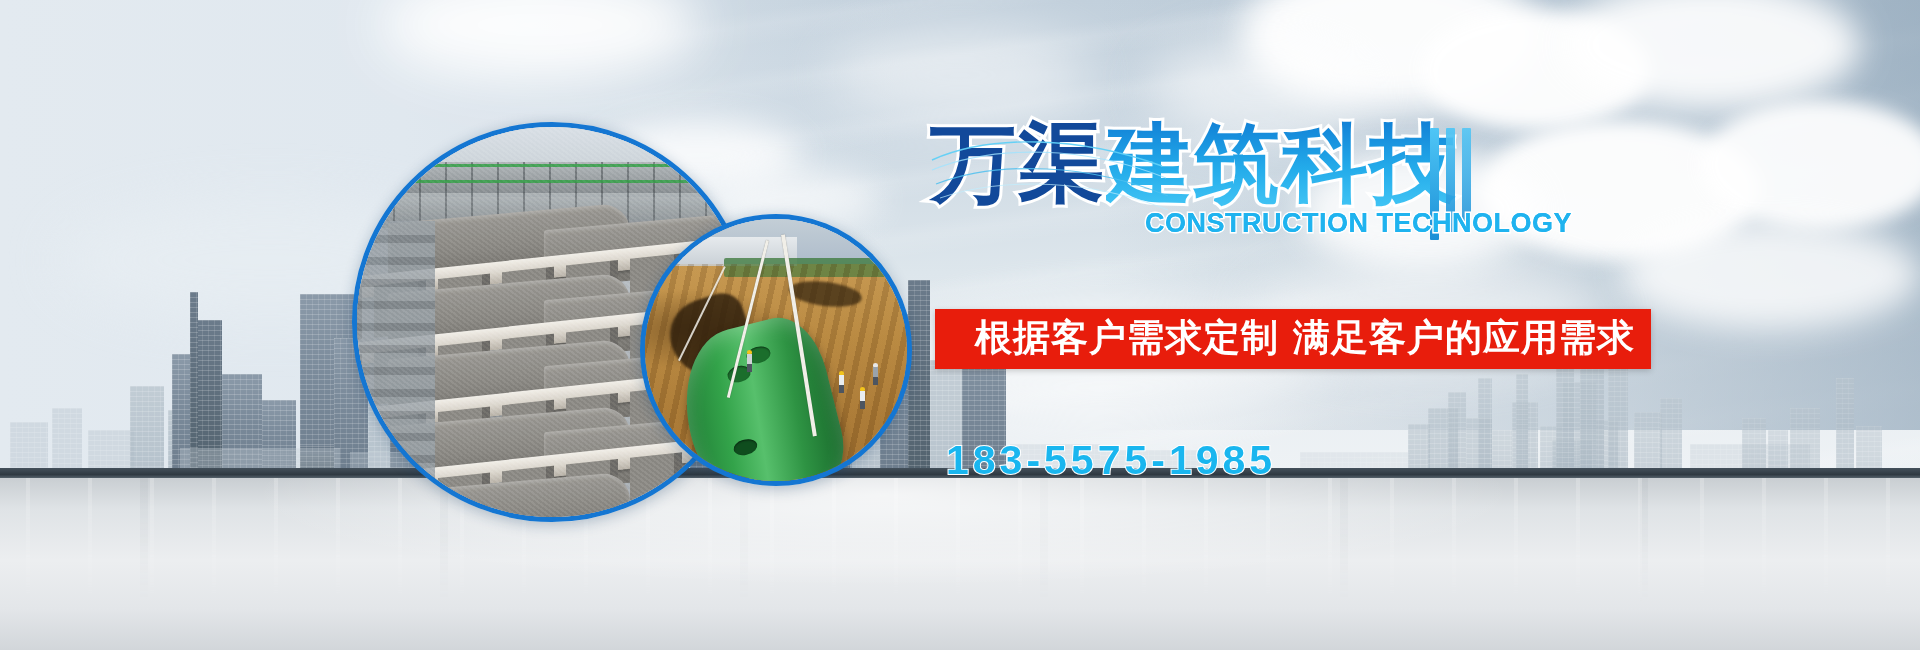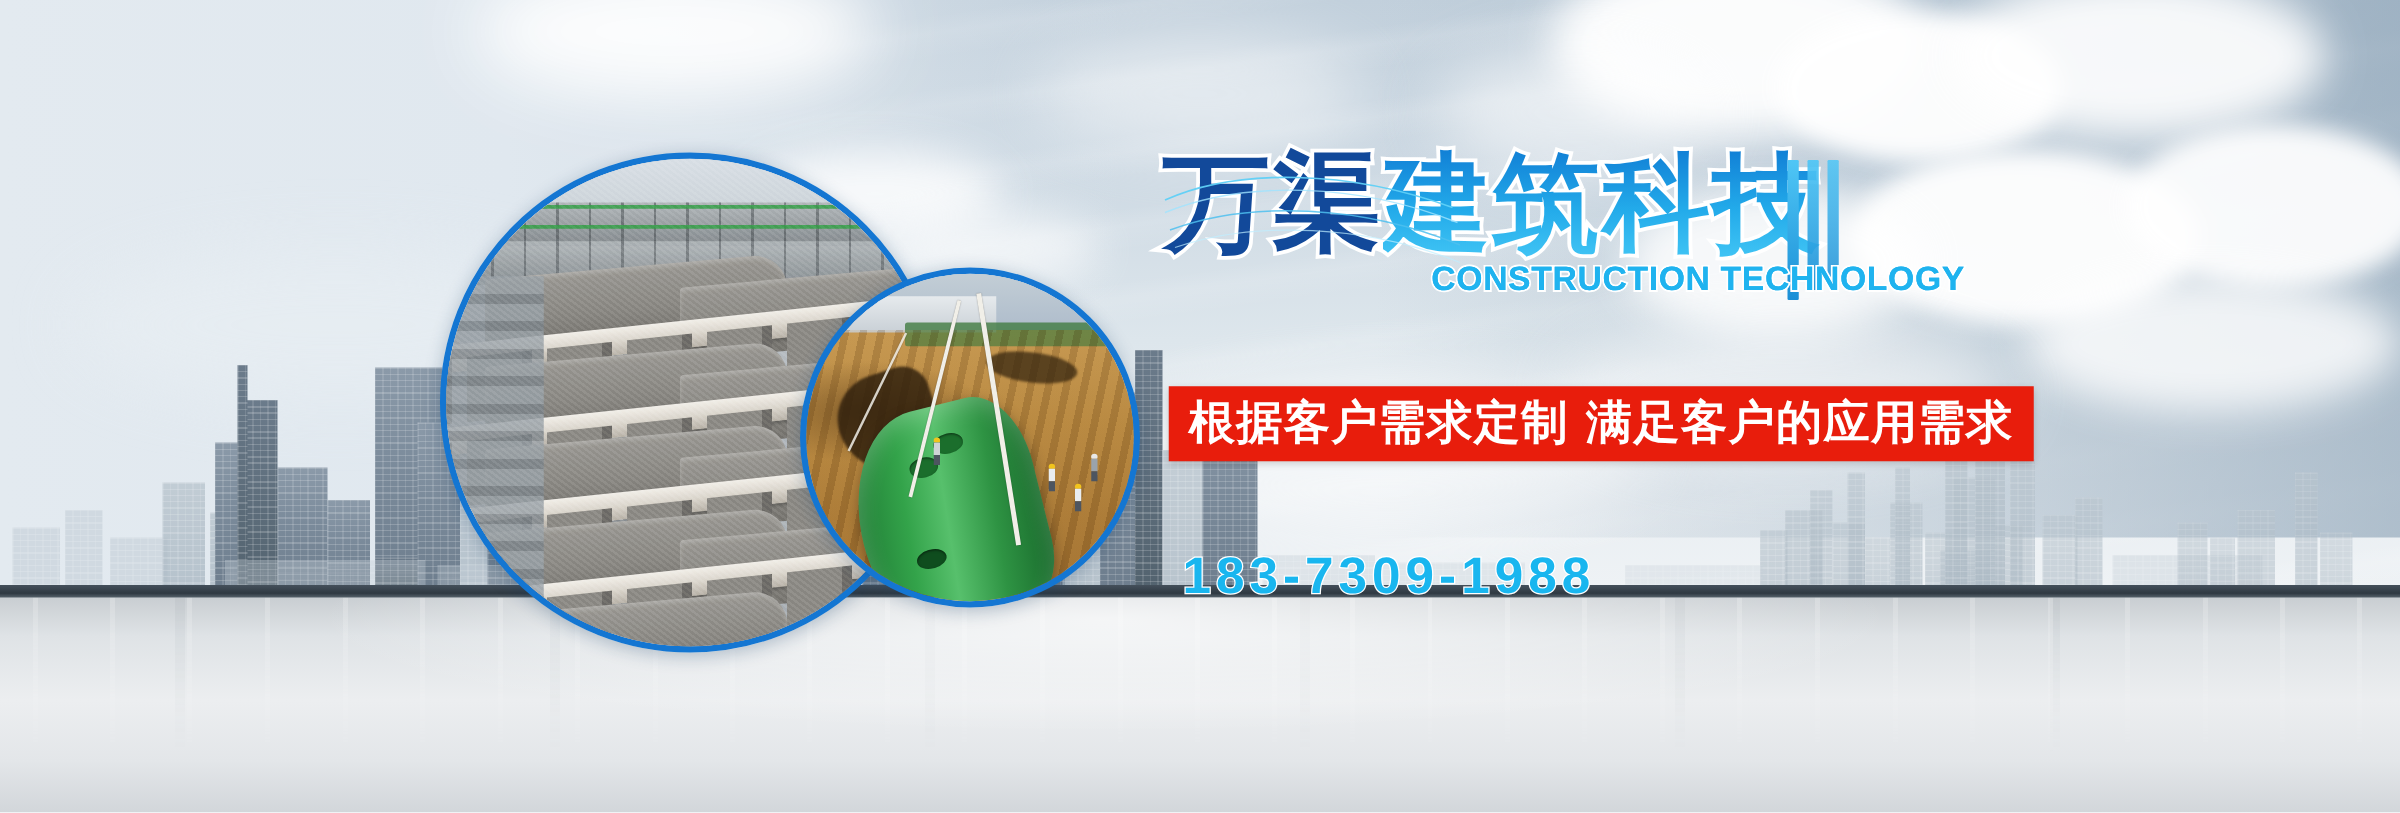--- a/index.html
+++ b/index.html
@@ -245,20 +245,21 @@
   .red-bar{
     position:absolute;left:5px;top:189px;
     background:#e81d0c;
     padding:9px 16px 11px 16px;
     box-shadow:0 2px 6px rgba(0,0,0,.18);
   }
   .red-bar span{
     font-family:"DejaVu Sans","Liberation Sans",sans-serif;
     font-weight:bold;font-size:37px;line-height:40px;color:#ffffff;letter-spacing:1px;
     white-space:nowrap;
+    margin-left:24px;
   }
 
   .sub-line{
     position:absolute;left:50px;top:262px;
     font-family:"DejaVu Sans","Liberation Sans",sans-serif;
     font-size:31px;line-height:34px;color:#2e3740;letter-spacing:6px;
     white-space:nowrap;
   }
 
   .phone-line{
@@ -494,17 +495,17 @@
 
     <div class="en-title">CONSTRUCTION TECHNOLOGY</div>
     <div class="en-title-fill">CONSTRUCTION TECHNOLOGY</div>
 
     <div class="red-bar">
       <span>根据客户需求定制 满足客户的应用需求</span>
     </div>
 
 
     <div class="phone-line">
-      <span class="phone-number">183-7309-1988</span>
+      <span class="phone-number">183-5575-1985</span>
     </div>
 
   </div>
 </div>
 
 </body></html>

